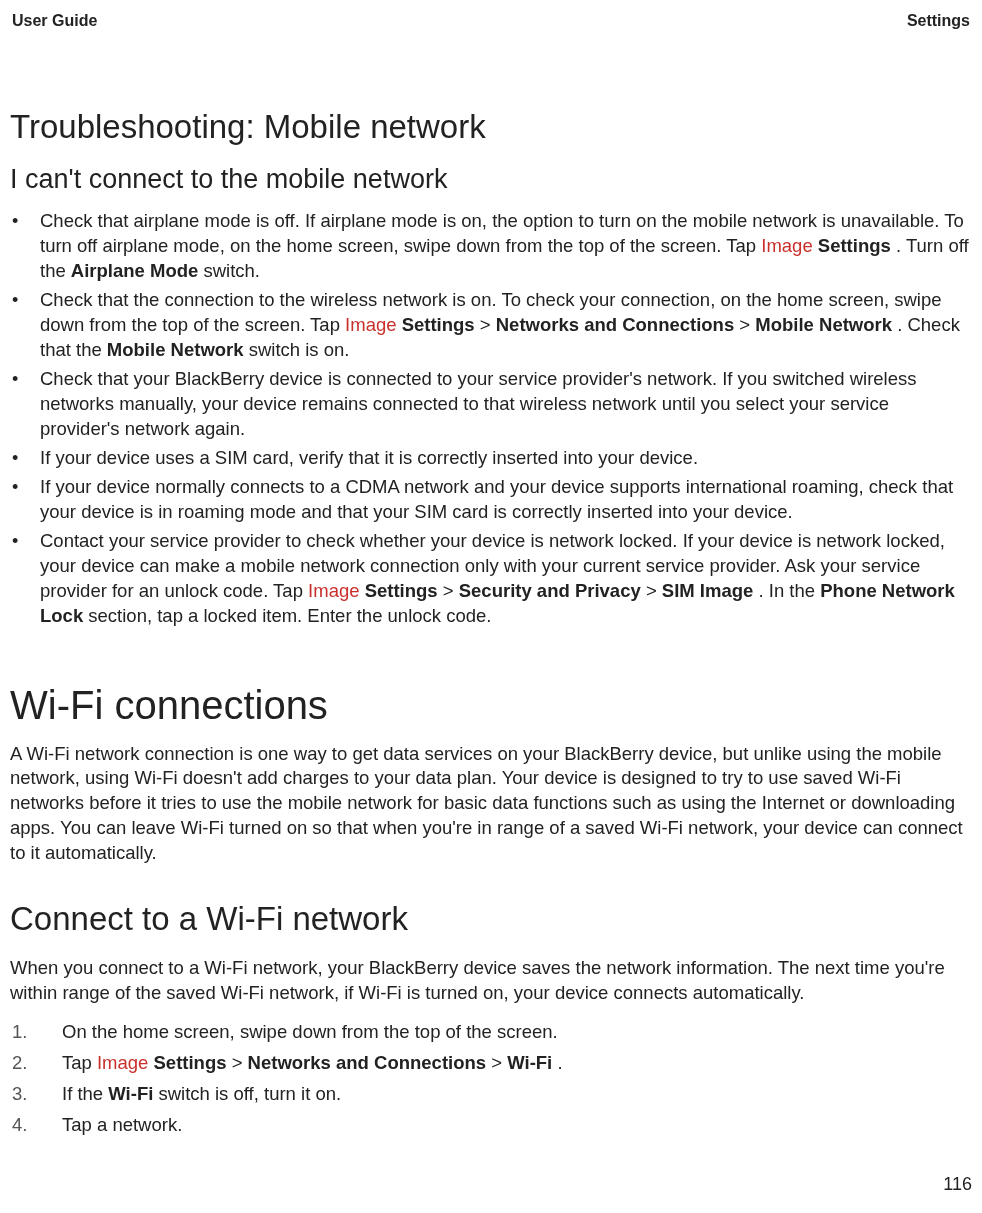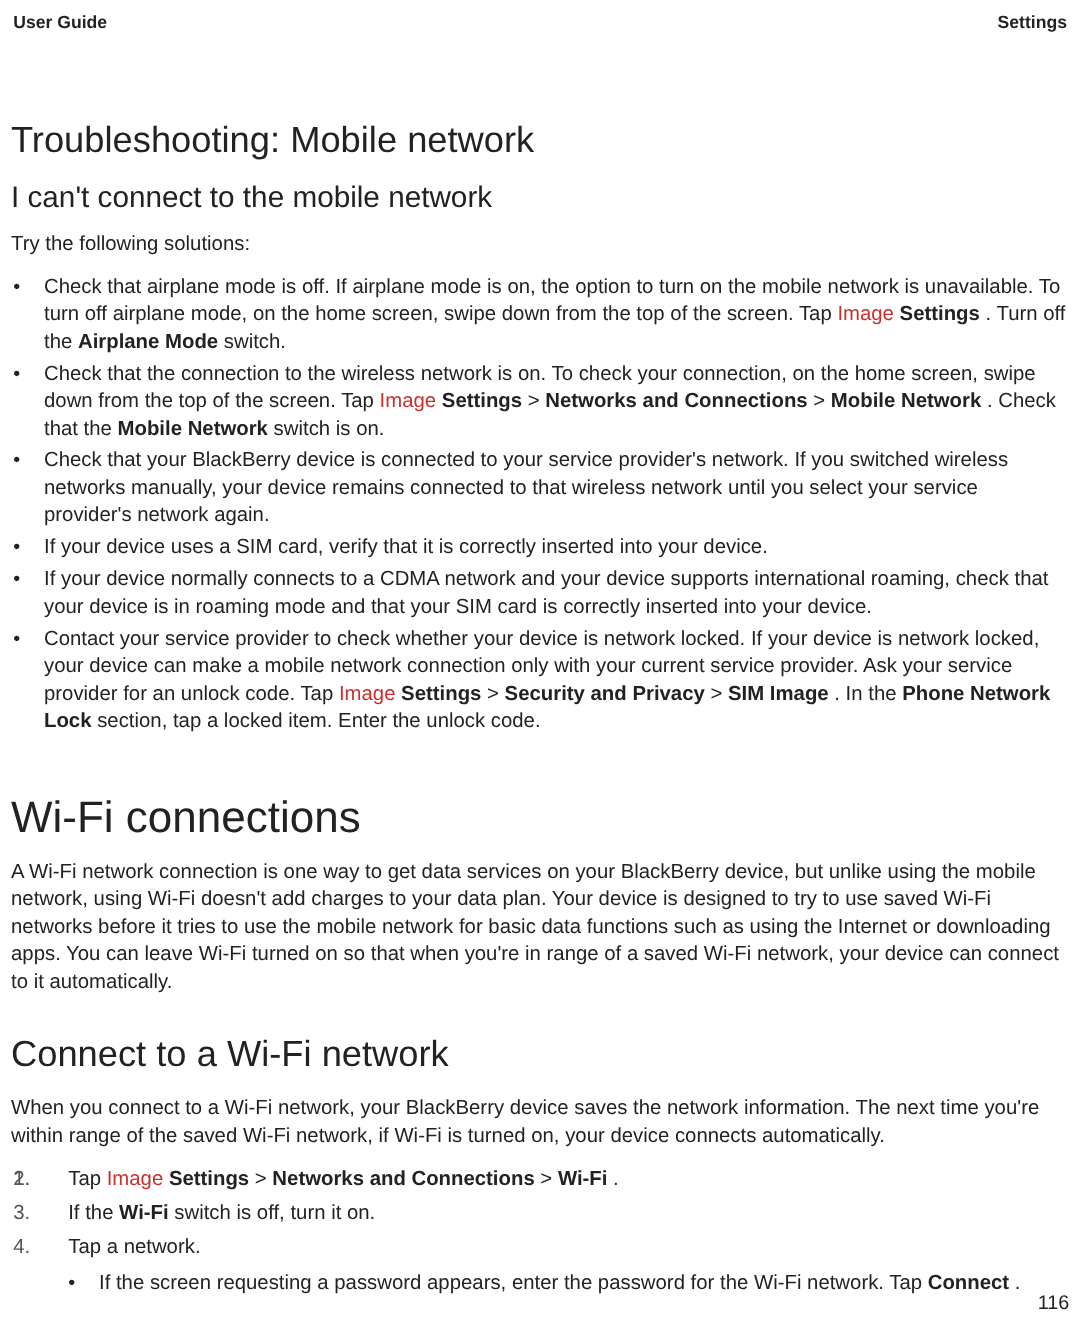--- a/index.html
+++ b/index.html
@@ -122,21 +122,20 @@
 
 <div class="page">
 
   <div class="header">
     <span>User Guide</span>
     <span>Settings</span>
   </div>
 
   <div class="h1">Troubleshooting: Mobile network</div>
   <div class="h2">I can't connect to the mobile network</div>
-  <div class="p">Try the following solutions:</div>
 
   <ul class="bullets">
     <li>
       <span>Check that airplane mode is off. If airplane mode is on, the option to turn on the mobile network is unavailable. To turn off airplane mode, on the home screen, swipe down from the top of the screen. Tap </span>
       <span class="img-ph">Image</span>
       <span> </span>
       <b>Settings</b>
       <span>. Turn off the </span>
       <b>Airplane Mode</b>
       <span> switch.</span>
@@ -174,20 +173,21 @@
 
   <div class="h1-big sect-gap-lg">Wi-Fi connections</div>
   <div class="p">A Wi-Fi network connection is one way to get data services on your BlackBerry device, but unlike using the mobile network, using Wi-Fi doesn't add charges to your data plan. Your device is designed to try to use saved Wi-Fi networks before it tries to use the mobile network for basic data functions such as using the Internet or downloading apps. You can leave Wi-Fi turned on so that when you're in range of a saved Wi-Fi network, your device can connect to it automatically.</div>
 
   <div class="h1 sect-gap-md">Connect to a Wi-Fi network</div>
   <div class="p">When you connect to a Wi-Fi network, your BlackBerry device saves the network information. The next time you're within range of the saved Wi-Fi network, if Wi-Fi is turned on, your device connects automatically.</div>
 
   <ol class="steps">
     <li>
       <span class="num">1.</span>
+      <span>On the home screen, swipe down from the top of the screen.</span>
     </li>
     <li>
       <span class="num">2.</span>
       <span>Tap </span>
       <span class="img-ph">Image</span>
       <span> </span>
       <b>Settings</b>
       <span> &gt; </span>
       <b>Networks and Connections</b>
       <span> &gt; </span>
@@ -196,24 +196,17 @@
     </li>
     <li>
       <span class="num">3.</span>
       <span>If the </span>
       <b>Wi-Fi</b>
       <span> switch is off, turn it on.</span>
     </li>
     <li>
       <span class="num">4.</span>
       <span>Tap a network.</span>
-      <ul class="sub">
-        <li>
-          <span>If the screen requesting a password appears, enter the password for the Wi-Fi network. Tap </span>
-          <b>Connect</b>
-          <span>.</span>
-        </li>
-      </ul>
     </li>
   </ol>
 
   <div class="page-num">116</div>
 </div>
 
 </body></html>

